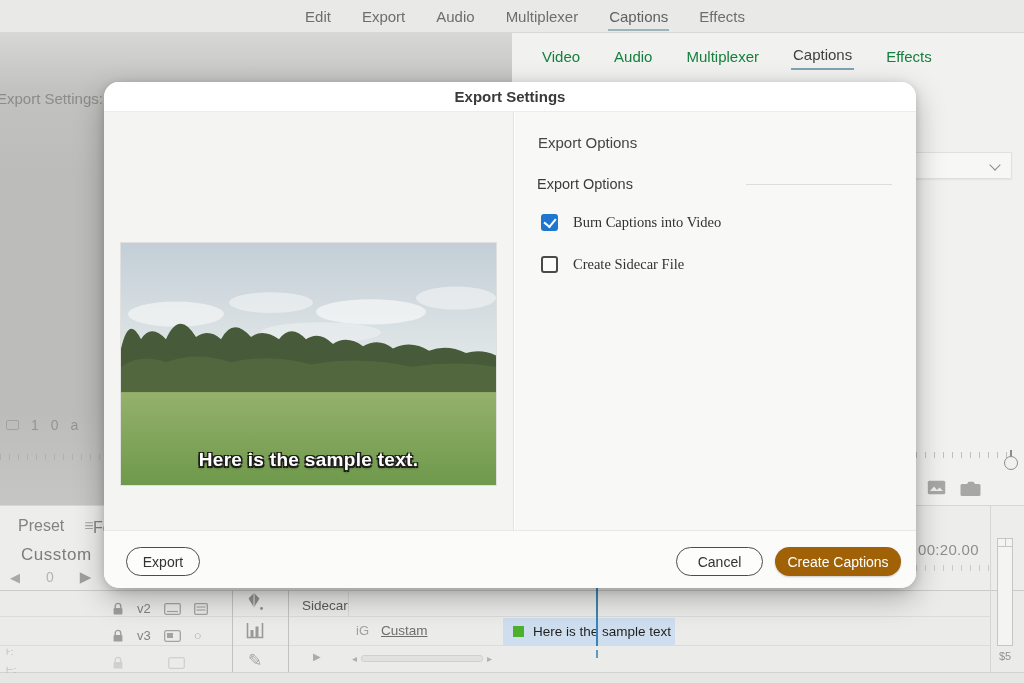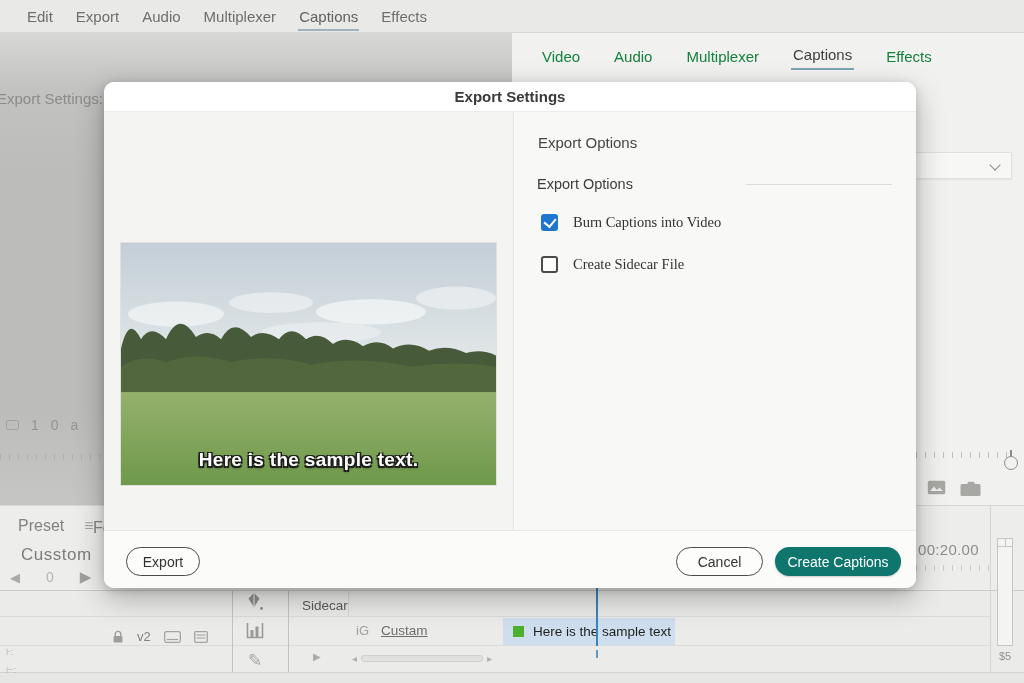--- a/index.html
+++ b/index.html
@@ -2,21 +2,21 @@
 <html><head>
 <meta charset="utf-8">
 <style>
   * { margin:0; padding:0; box-sizing:border-box; }
   html,body { width:1024px; height:683px; }
   body { font-family:"Liberation Sans", sans-serif; background:#e9e9e8; position:relative; overflow:hidden; }
   .abs { position:absolute; }
 
   
   #menubar { left:0; top:0; width:1024px; height:33px; background:#e9e9e8; border-bottom:1px solid #d8d8d6;
-             display:flex; align-items:center; gap:21px; padding-left:26px; z-index:2; }
+             display:flex; align-items:center; gap:29px; padding-left:26px; z-index:2;justify-content:center; }
   .menu-item { font-size:15px; color:#6e6e6c; padding:6px 1px; cursor:default; }
   .menu-item.active { color:#5f5f5d; border-bottom:2px solid #9db3b9; padding-bottom:4px; }
 
   #left-bg { left:0; top:33px; width:512px; height:472px;
              background:linear-gradient(180deg,#d7d7d5 0%,#c2c2c0 12%,#bcbcba 30%,#bcbcba 80%,#c6c6c4 100%); }
   #right-bg { left:512px; top:33px; width:512px; height:472px; background:#f1f1ef; }
   #tabsrow { left:540px; top:42px; display:flex; gap:30px; align-items:center; }
   .tab { font-size:15px; color:#15803d; padding:4px 2px; }
   .tab.active { color:#3f3f3d; border-bottom:2px solid #7fa3b5; padding-bottom:5px; }
 
@@ -53,41 +53,41 @@
   #v-slider { left:997px; top:538px; width:16px; height:108px; background:#f4f4f2; border:1px solid #c6c6c4; }
   #v-slider::before { content:""; position:absolute; left:0; top:7px; width:100%; height:1px; background:#c6c6c4; }
   #v-slider::after { content:""; position:absolute; left:7px; top:0; width:1px; height:7px; background:#c6c6c4; }
   #zoom-badge { left:999px; top:650px; font-size:11px; color:#94948e; }
 
   
   .row-line { left:0; width:990px; height:1px; background:#dcdcda; }
   #vdiv1 { left:232px; top:590px; width:1px; height:82px; background:#c2c2c0; }
   #vdiv2 { left:288px; top:590px; width:1px; height:82px; background:#c2c2c0; }
   #caption-cell-border { left:348px; top:590px; width:1px; height:26px; background:#d8d8d6; }
-  .track-row { display:flex; align-items:center; gap:13px; color:#83837f; font-size:13px;margin-top:28px; }
+  .track-row { display:flex; align-items:center; gap:13px; color:#83837f; font-size:13px; }
   .icon-gray { color:#a5a5a1; }
   #green-line { left:350px; top:584px; width:172px; height:3px; background:#b5cc51; border-radius:1px; }
   #caption-label { left:302px; top:598px; font-size:13.5px; color:#5c5c58; }
   #clip-badge { left:356px; top:623px; font-size:13px; color:#a0a09c; }
   #clip-trackname { left:381px; top:623px; font-size:13.5px; color:#6e6e6a;text-decoration:underline; }
   #caption-clip { left:503px; top:618px; width:172px; height:27px; background:#cfdeef; display:flex; align-items:center; gap:9px; padding-left:10px; }
   #caption-clip .sq { width:11px; height:11px; background:#4db02c; }
   #caption-clip .txt { font-size:13.5px; color:#1f1f1d; }
   #playhead { left:596px; top:586px; width:2px; height:60px; background:#3a85b8; }
   #playhead-dash { left:596px; top:650px; width:2px; height:8px; background:#3a85b8; opacity:.8; }
   #scroll-play { left:313px; top:651px; font-size:10px; color:#ababa7; }
   #h-scrollbar { left:352px; top:652px; width:150px; height:12px; display:flex; align-items:center; gap:4px; color:#b0b0ac; font-size:10px; }
   #h-scrollbar .bar { width:122px; height:7px; background:#e1e1df; border:1px solid #d0d0ce; border-radius:3px; }
   #tools { left:246px; top:592px; display:flex; flex-direction:column; gap:11px; align-items:center; }
   #tiny-marks { left:6px; top:647px; display:flex; flex-direction:column; gap:8px; font-size:9px; color:#b2b2ae; }
   #track-rows { left:112px; top:596px; }
   .faint { opacity:.45; }
 
   
-  #dialog { left:104px; top:82px; width:812px; height:506px; background:#fff; border-radius:10px;
+  #dialog { left:104px; top:82px; width:812px; height:506px; background:#fff; border-radius:15px;
             box-shadow:0 10px 30px rgba(0,0,0,.28), 0 2px 8px rgba(0,0,0,.15); z-index:5; overflow:hidden; }
   #dlg-header { position:absolute; left:0; top:0; width:100%; height:30px; background:#fff; border-bottom:1px solid #ececea;
                 display:flex; align-items:center; justify-content:center; }
   #dlg-title { font-size:15px; font-weight:bold; color:#3a3a38; }
   #dlg-left { position:absolute; left:0; top:30px; width:410px; height:418px; background:#f4f4f3; border-right:1px solid #e3e3e1; }
   #dlg-right { position:absolute; left:411px; top:30px; width:401px; height:418px; background:#f8f8f7; }
   #dlg-footer { position:absolute; left:0; top:448px; width:100%; height:58px; background:#fbfbfa; border-top:1px solid #e8e8e6; }
 
   #preview { position:absolute; left:17px; top:131px; width:375px; height:242px; box-shadow:0 0 0 1px #e0e0de; }
   #preview svg { display:block; width:100%; height:100%; }
@@ -105,21 +105,21 @@
   .checkbox.checked::after { content:""; position:absolute; left:4.5px; top:2px; width:6px; height:9px;
                              border-right:2.2px solid #fff; border-bottom:2.2px solid #fff; transform:rotate(40deg); }
   .checkbox.unchecked { background:#fdfdfc; border:2px solid #4a4a48; }
   .opt-label { font-size:14.5px; color:#323230; }
 
   .pill-btn { position:absolute; height:29px; border-radius:15px; display:flex; align-items:center; justify-content:center;
               font-size:14px; cursor:pointer; }
   .pill-outline { background:#fdfdfc; border:1.6px solid #4c4c4a; color:#333331; }
   #btn-export { left:22px; top:16px; width:74px; }
   #btn-cancel { left:572px; top:16px; width:87px; }
-  #btn-create { left:671px; top:16px; width:126px; background:#0f766e; color:#fff; border:none;
+  #btn-create { left:671px; top:16px; width:126px; background:#a16207; color:#fff; border:none;
                 box-shadow:0 1px 2px rgba(0,0,0,.2); }
 
   svg.ic { display:block; }
 </style>
 </head>
 <body>
 
 <div class="abs" id="left-bg"></div>
 <div class="abs" id="right-bg"></div>
 <div class="abs" id="mid-strip"></div>

